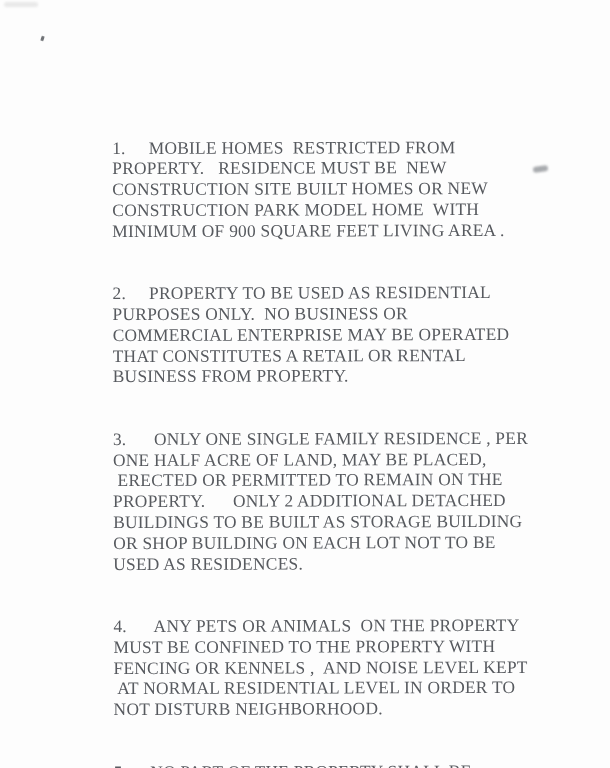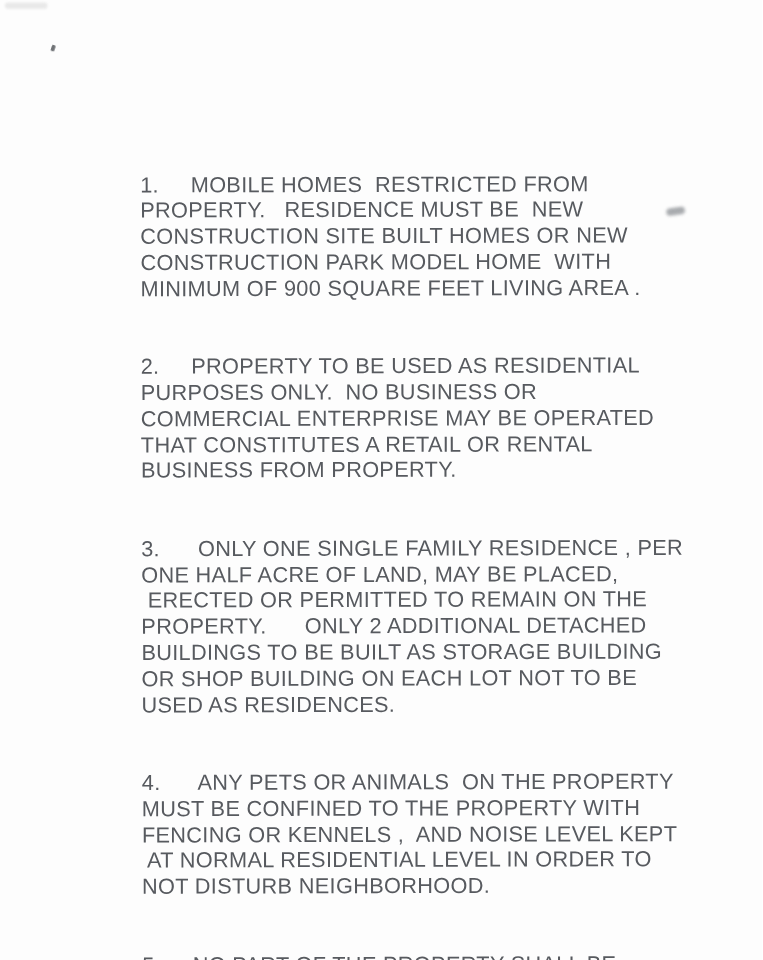--- a/index.html
+++ b/index.html
@@ -7,21 +7,21 @@
   html, body {
     background: #ffffff;
   }
 
   .page {
     position: relative;
     width: 610px;
     height: 768px;
     background: #fdfdfd;
     overflow: hidden;
-    font-family: Liberation Sans, sans-serif;
+    font-family: Liberation Serif, serif;
   }
 
   
   .edge-smudge {
     position: absolute;
     left: 4px;
     top: 2px;
     width: 34px;
     height: 5px;
     background: #e9e9e9;

